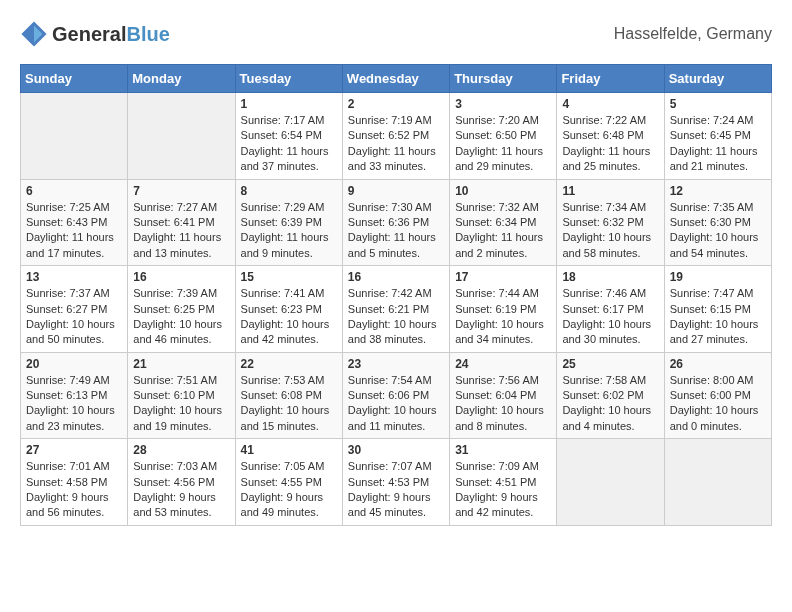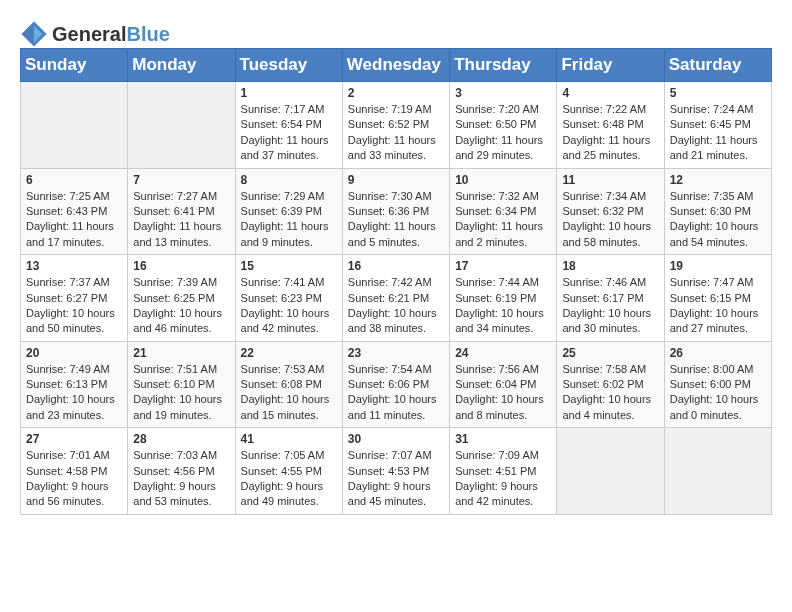--- a/index.html
+++ b/index.html
@@ -7,20 +7,21 @@
       font-family: Arial, sans-serif;
       background: #fff;
       width: 792px;
       min-height: 612px;
       padding: 20px;
     }
     .header-area {
       display: flex;
       justify-content: space-between;
       align-items: center;
+      margin-bottom: 16px;
     }
     .logo {
       display: flex;
       align-items: center;
       gap: 4px;
     }
     .logo-text-general {
       font-size: 20px;
       font-weight: bold;
       color: #333;
@@ -49,21 +50,21 @@
     .calendar {
       width: 100%;
       border-collapse: collapse;
       font-size: 11px;
     }
     .calendar th {
       background-color: #4a7fc1;
       color: white;
       padding: 6px 4px;
       text-align: left;
-      font-size: 17px;
+      font-size: 13px;
       font-weight: bold;
       border: 1px solid #3a6db0;
     }
     .calendar td {
       border: 1px solid #ccc;
       vertical-align: top;
       padding: 4px 5px;
       width: 107px;
       min-height: 80px;
       height: 80px;
@@ -95,20 +96,21 @@
   <div class="logo">
     <svg class="logo-icon" viewBox="0 0 40 40" xmlns="http://www.w3.org/2000/svg">
       <polygon points="20,2 38,20 20,38 2,20" fill="#4a7fc1"></polygon>
       <polygon points="20,8 32,20 20,32" fill="#6aaee0"></polygon>
     </svg>
     <div>
       <span class="logo-text-general">General</span><span class="logo-text-blue">Blue</span>
     </div>
   </div>
   <div class="title-area">
+    <div class="location-title">Hasselfelde, Germany</div>
   </div>
 </div>
 
 <table class="calendar">
   <thead>
     <tr>
     <th>Sunday</th>
         <th>Monday</th>
         <th>Tuesday</th>
         <th>Wednesday</th>

